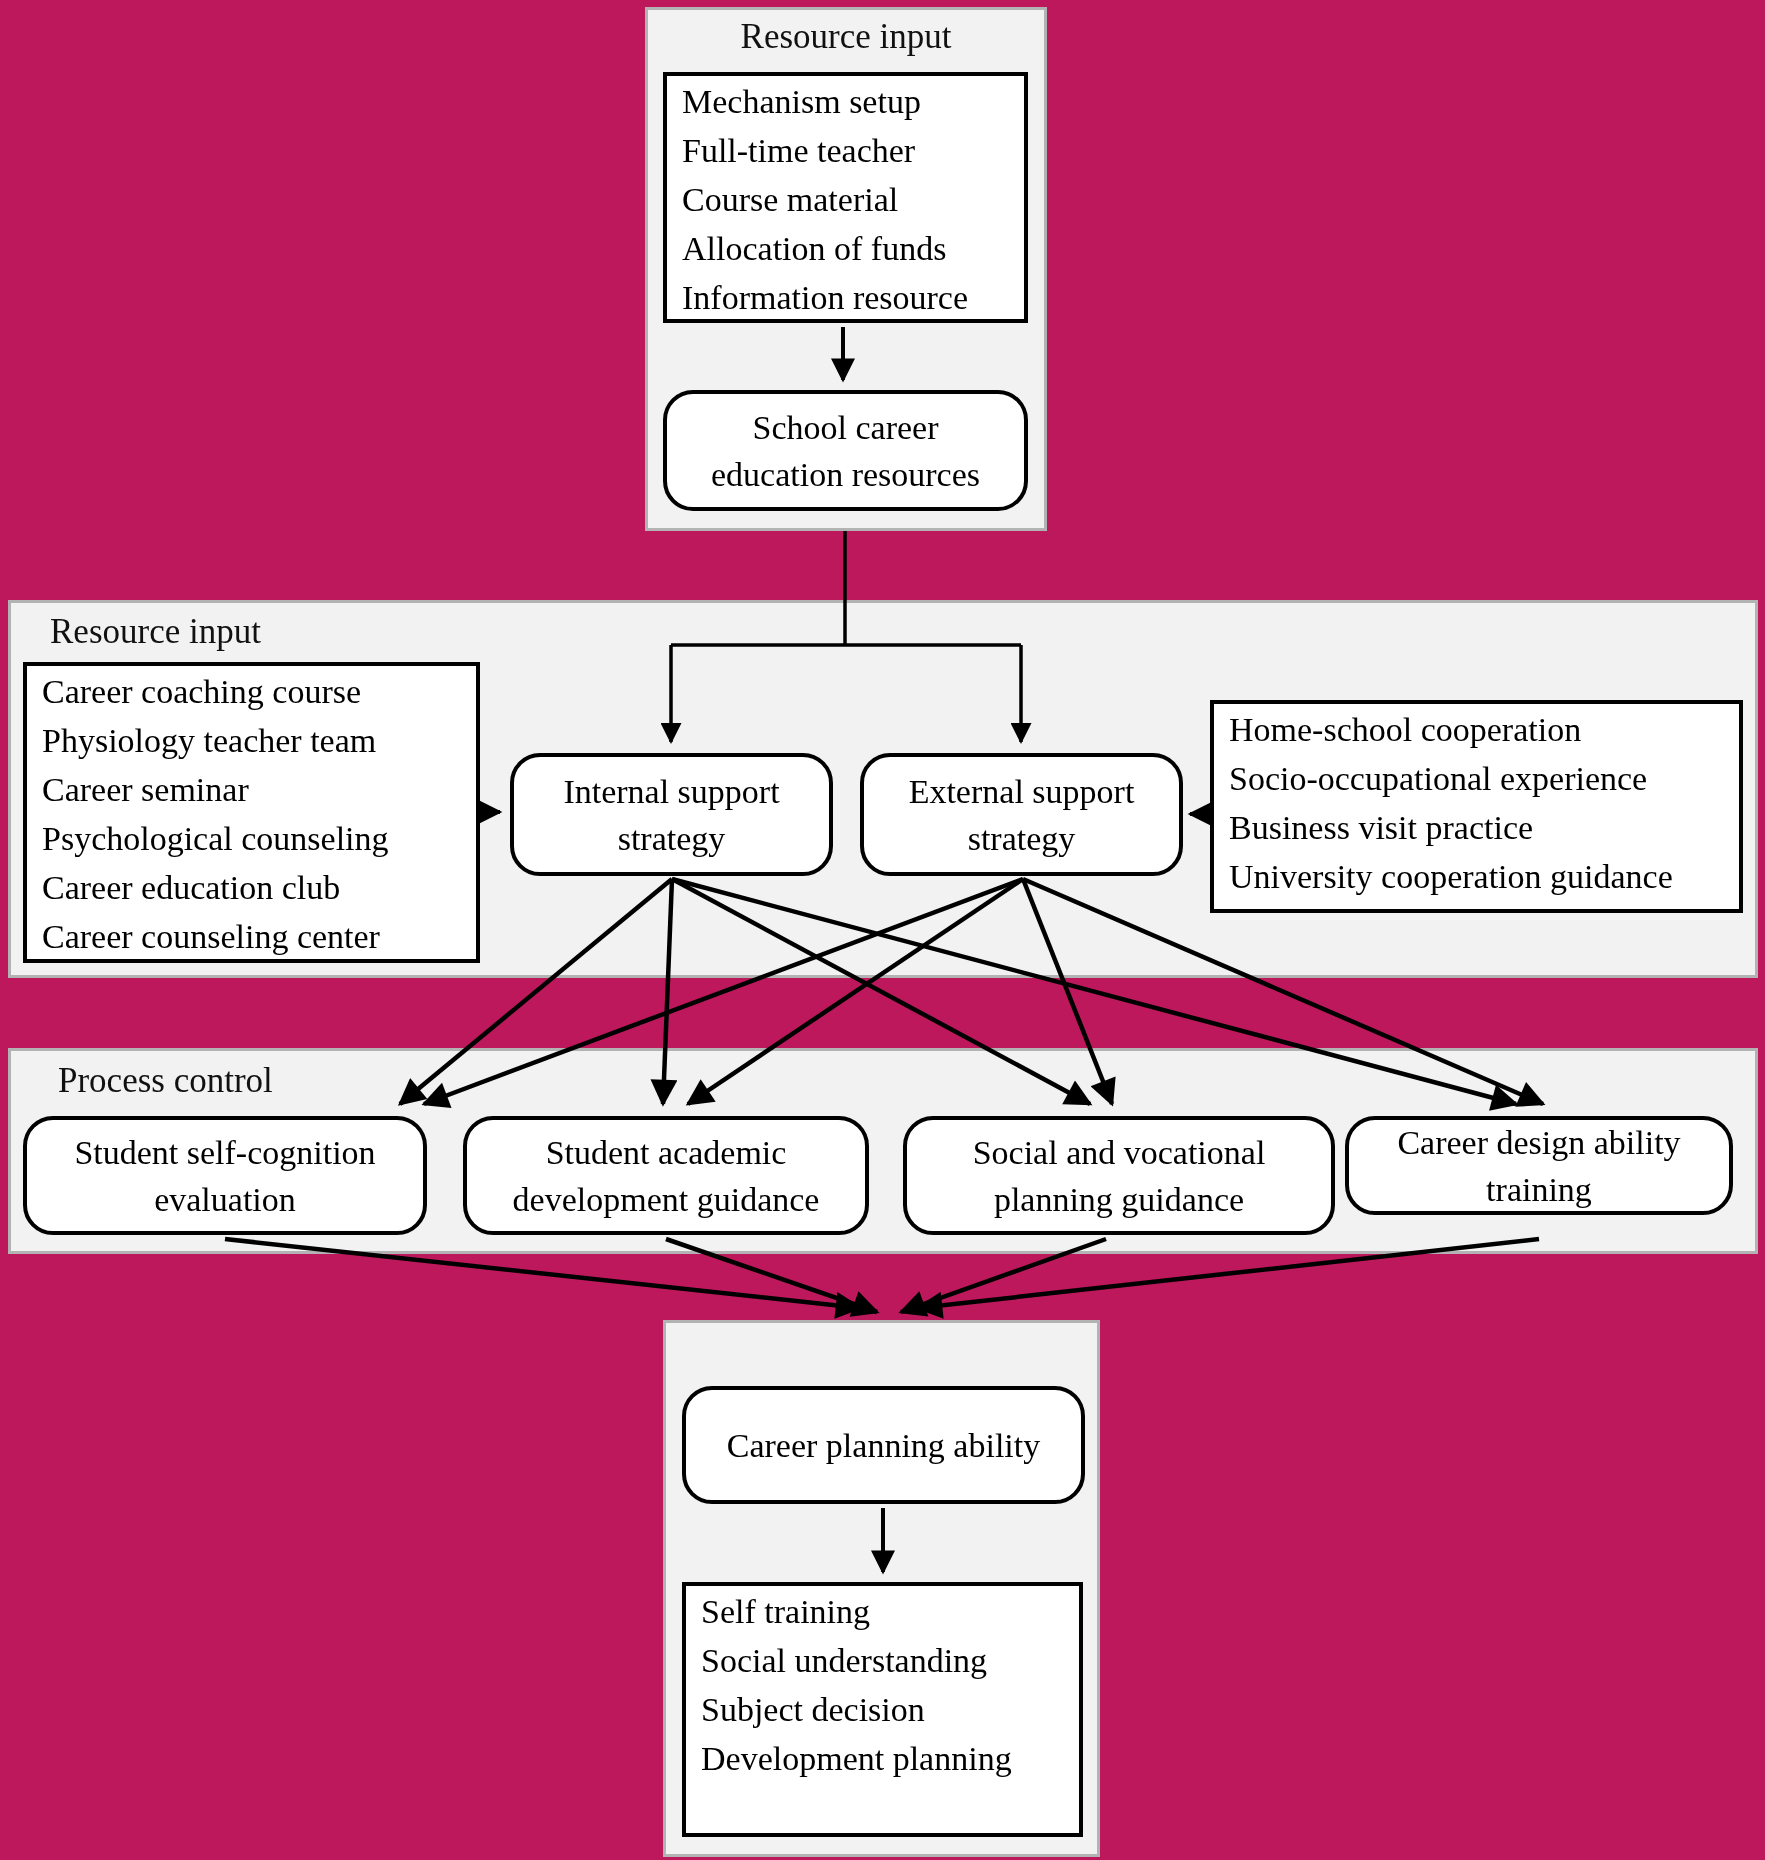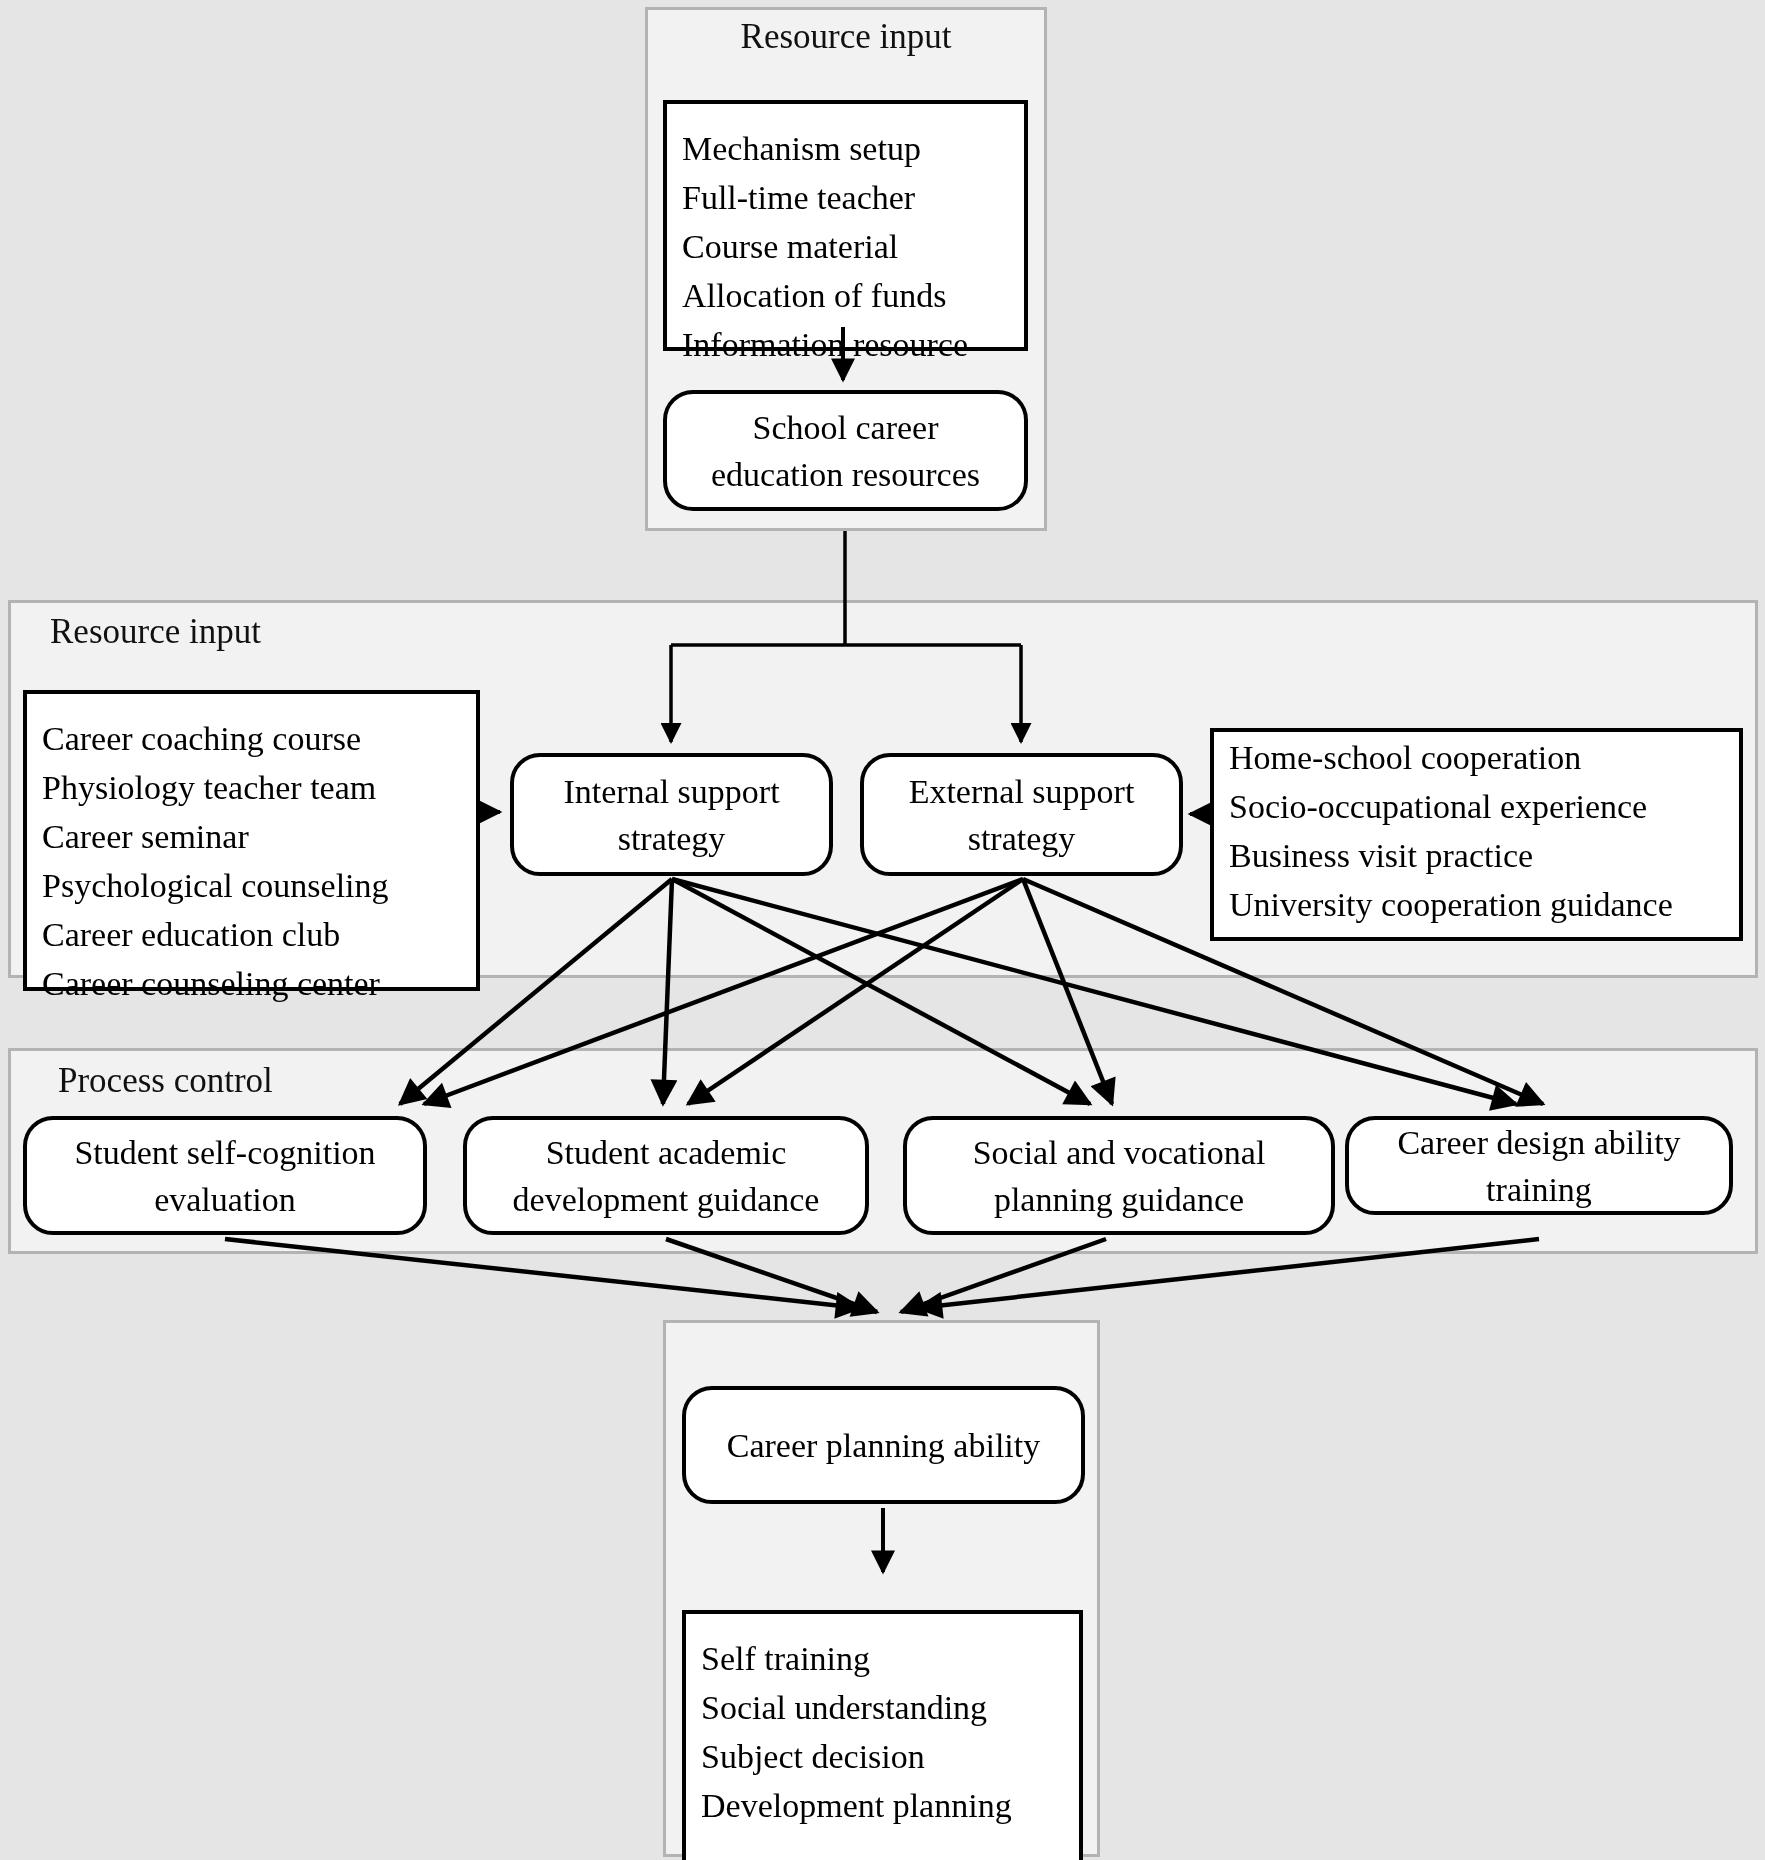--- a/index.html
+++ b/index.html
@@ -1,20 +1,20 @@
 <!DOCTYPE html>
 <html><head>
 <meta charset="utf-8">
 <style>
   html,body{margin:0;padding:0;background:#ffffff;}
   .stage{
     position:relative;
     width:1765px;
     height:1860px;
-    background:#e5e5e5;
+    background:#be185d;
     font-family:"Liberation Serif","DejaVu Serif",serif;
     color:#000;
   }
   .container{
     position:absolute;
     background:#f2f2f2;
     border:3px solid #b3b3b3;
     box-sizing:border-box;
   }
   .sec-title{
@@ -25,21 +25,21 @@
     color:#111;
   }
   .sec-title.centered{ text-align:center; }
   .box{
     position:absolute;
     background:#ffffff;
     border:4px solid #000000;
     box-sizing:border-box;
     font-size:34px;
   }
-  .box.list{ padding:20px 8px 0 15px;margin-top:28px; }
+  .box.list{ padding:1px 8px 0 15px; }
   .box.list .ln{ line-height:49px; white-space:nowrap; }
   .box.centered{
     display:flex;
     flex-direction:column;
     align-items:center;
     justify-content:center;
     text-align:center;
     border-radius:30px;
   }
   .box.centered .ln{ line-height:47px; white-space:nowrap; }

